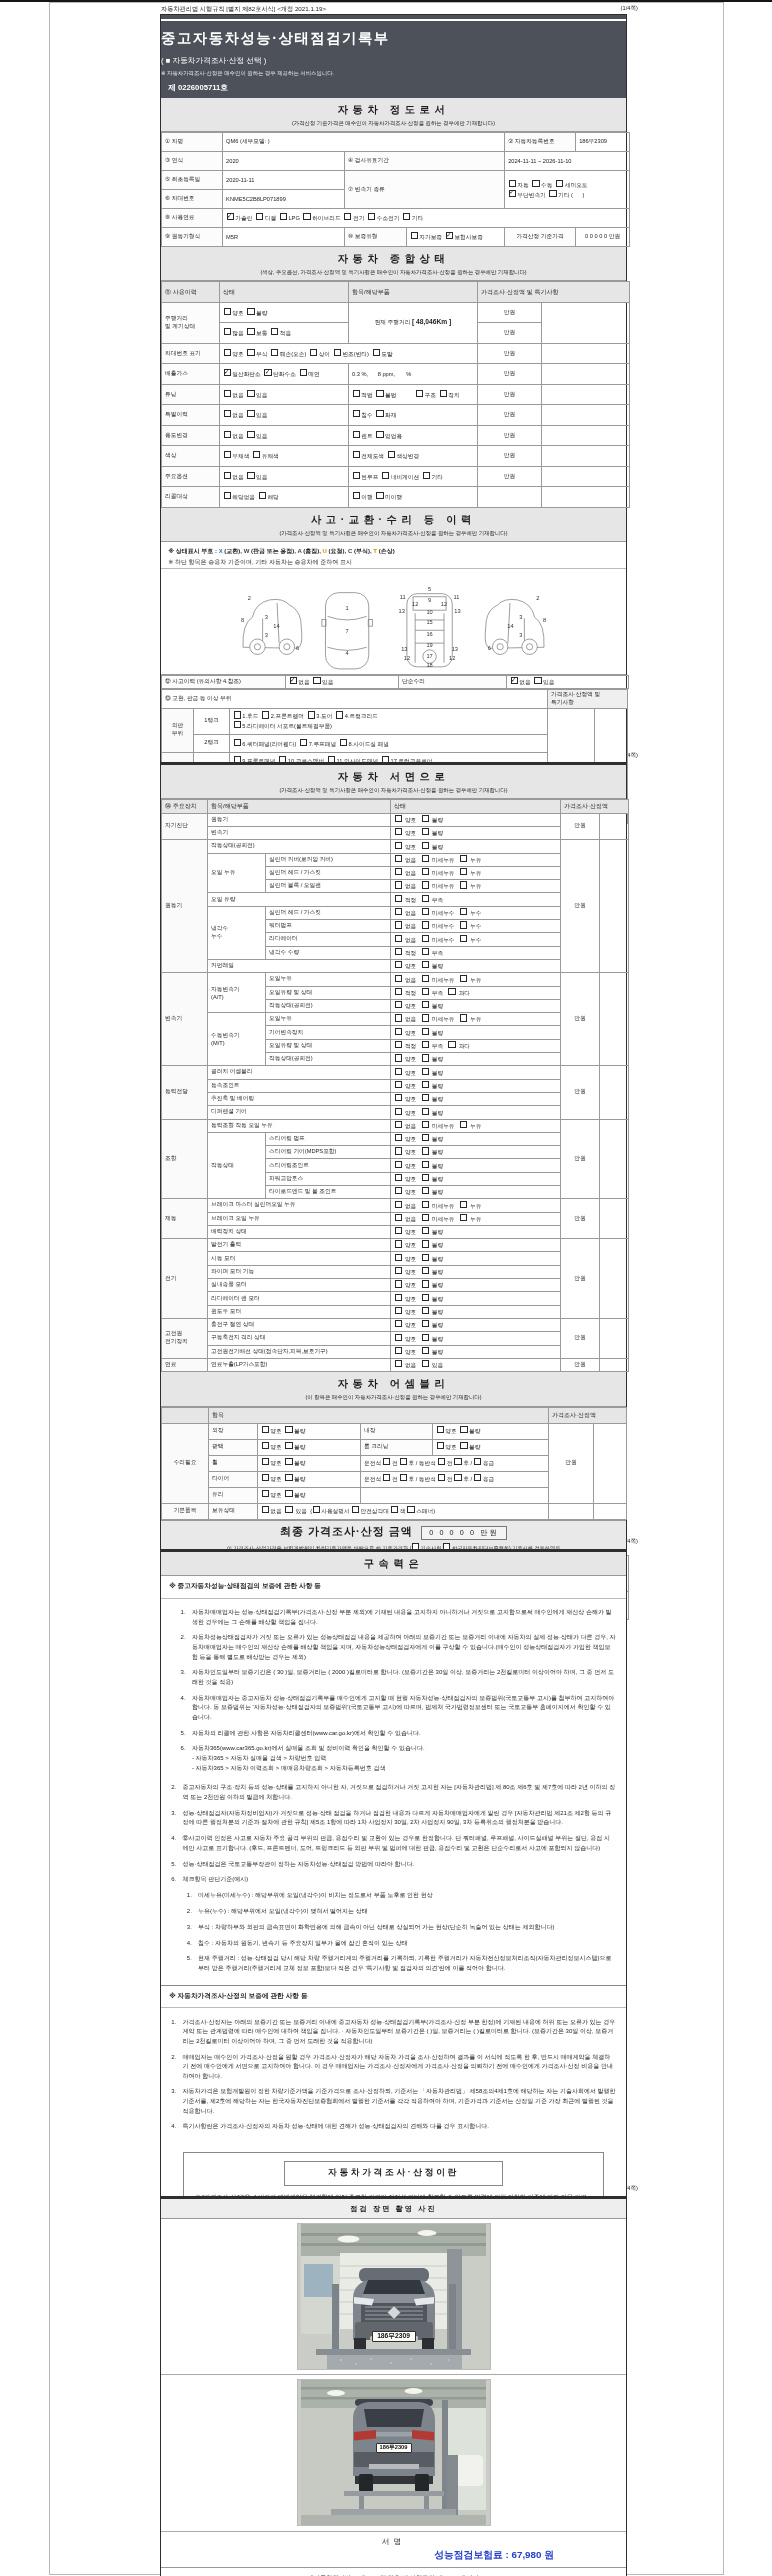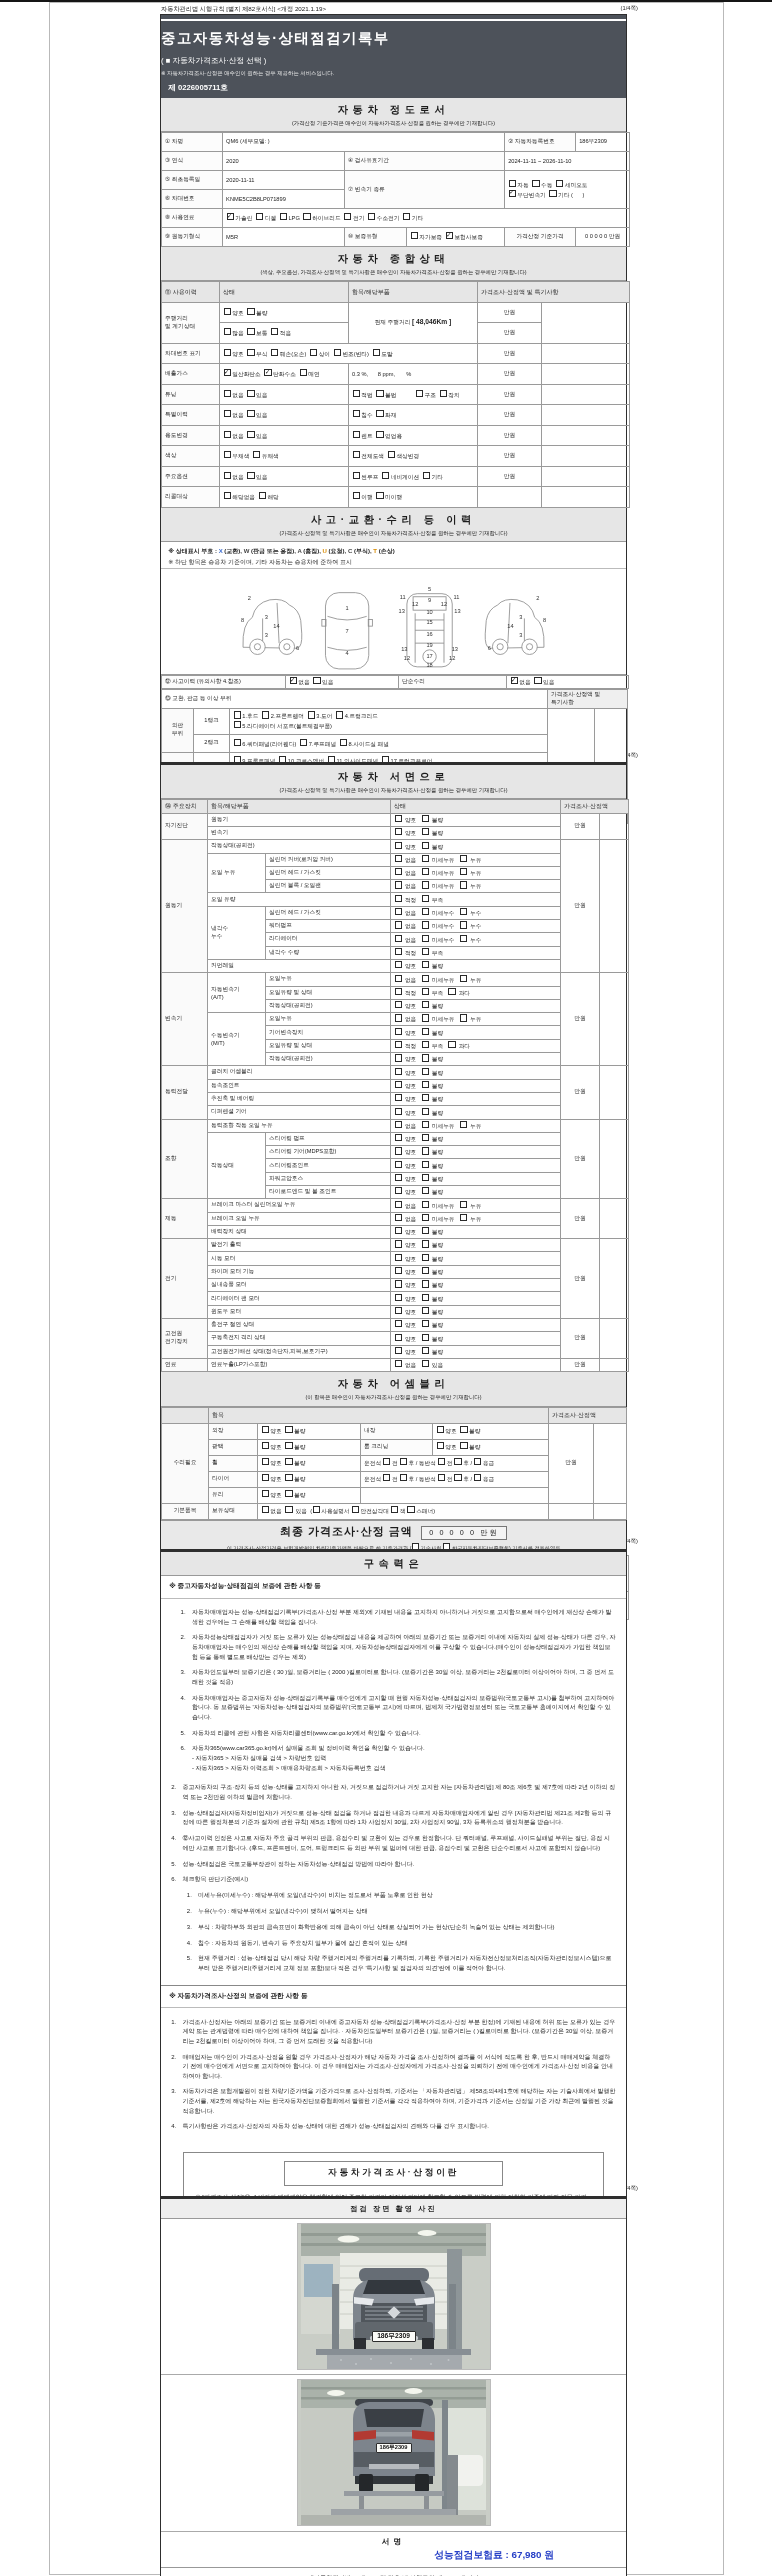--- a/index.html
+++ b/index.html
@@ -69,21 +69,21 @@
   .whatbox-text{padding:1px 11.3px;font-size:6px;line-height:1.65}
   
   .photo-hd{background:#eeeeee;border-bottom:0.5px solid #999;text-align:center;
             font-size:7.2px;font-weight:bold;letter-spacing:2.1px;padding:4.6px 0}
   .photo-row{display:flex;justify-content:center;padding:4.1px 0;border-bottom:0.5px solid #aaa}
   .photo{position:relative;width:192px;height:145px;background:#c9cdc6;border:0.5px solid #bbb}
   .plate{position:absolute;background:#fbfbf8;border:1px solid #2c2c2c;color:#111;
          text-align:center;font-weight:bold;border-radius:1px}
   .plate1{left:50%;transform:translateX(-50%);top:107px;width:42px;font-size:6.7px;line-height:8.8px}
   .plate2{left:50%;transform:translateX(-50%);top:63px;width:34px;font-size:5.7px;line-height:7.2px}
-  .sign-hd{text-align:center;font-size:7.7px;font-weight:bold;letter-spacing:4.1px;padding:5.2px 0 1px}
+  .sign-hd{text-align:center;font-size:7.7px;font-weight:normal;letter-spacing:4.1px;padding:5.2px 0 1px}
   .fee{text-align:right;padding:1px 72px 5.2px 0;font-size:9.8px;font-weight:bold;color:#2740c7}
   .foot{border-top:0.5px solid #999;text-align:center;font-size:6.2px;padding:4.6px 0 5.2px;line-height:1.65}
 </style>
 </head>
 <body>
 
 <div class="canvas">
   <div class="topline"></div>
   <div class="outer-border"></div>
   <div class="hdr-note">자동차관리법 시행규칙 [별지 제82호서식] &lt;개정 2021.1.19&gt;</div>

